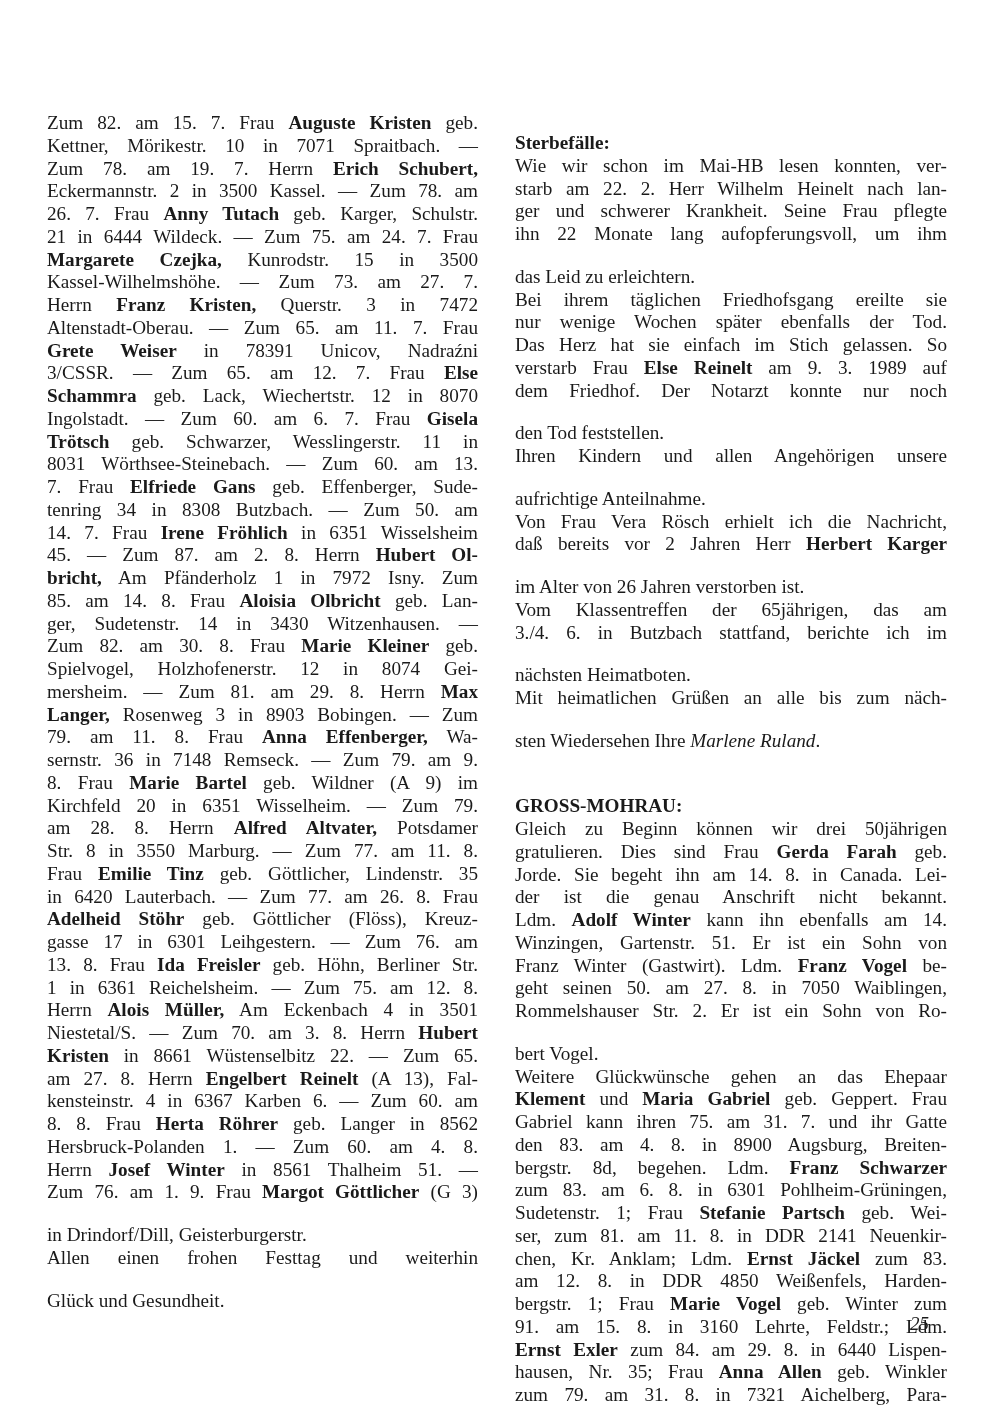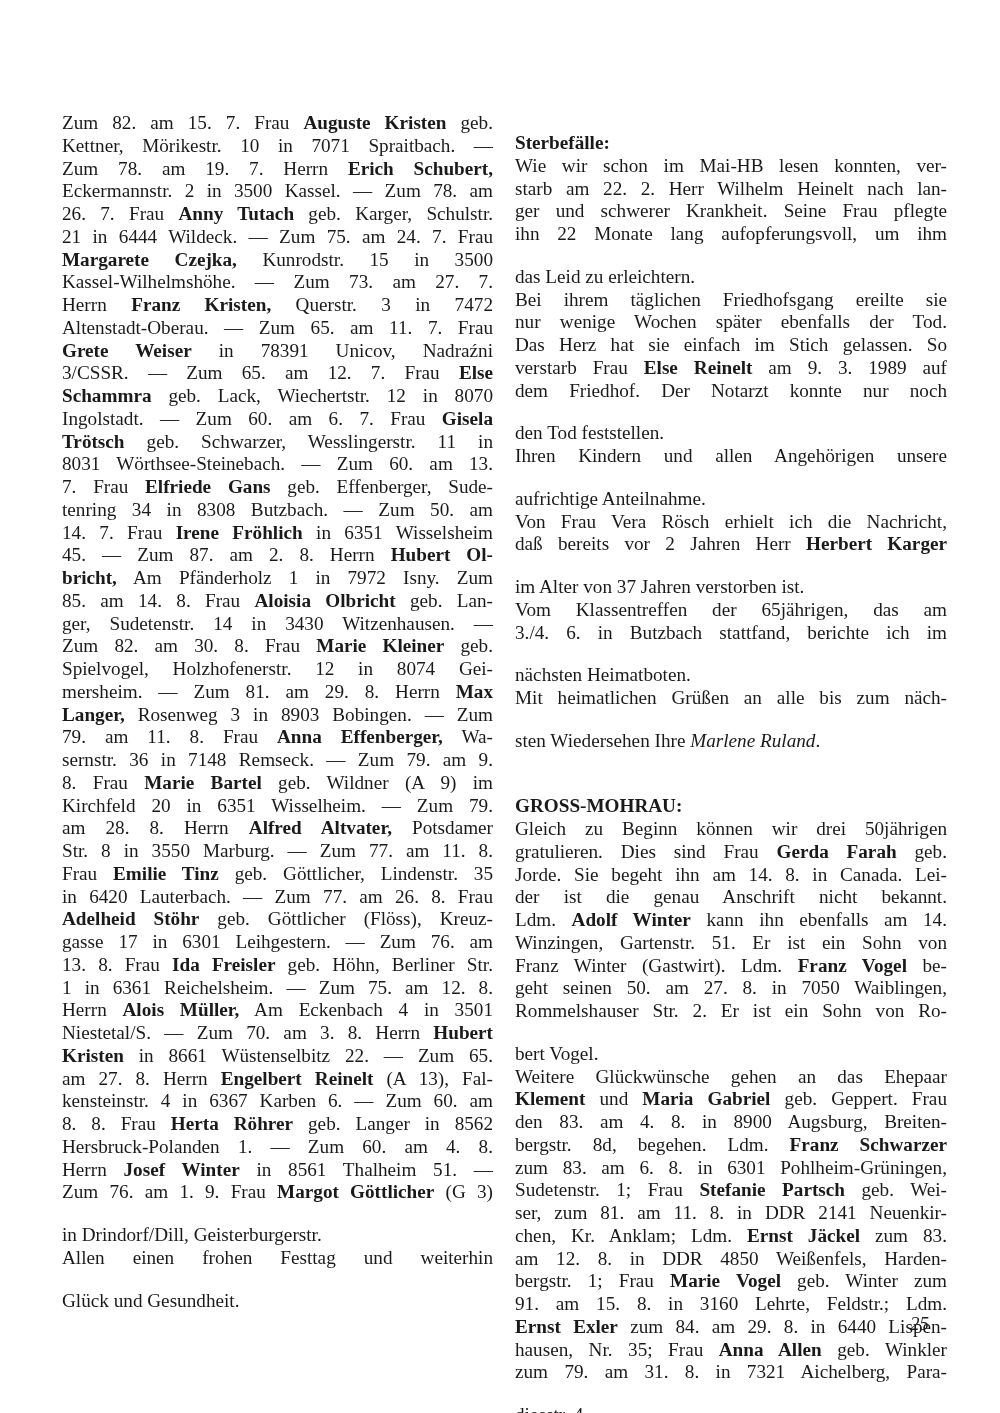--- a/index.html
+++ b/index.html
@@ -1,19 +1,19 @@
 <!DOCTYPE html>
 <html><head>
 <meta charset="utf-8">
 <style>
   html, body { margin:0; padding:0; background:#ffffff; }
   body { width:1000px; height:1413px; position:relative; overflow:hidden;
          font-family:"Liberation Serif","DejaVu Serif",serif; color:#1a1a1a; }
   .col { position:absolute; top:112px; }
-  .col-left { left:62px; width:431px; }
+  .col-left { left:47px; width:431px; }
   .col-right { left:515px; width:432px; }
   .ln { font-size:19.2px; line-height:22.75px; height:22.75px; white-space:nowrap;
         text-align:justify; text-align-last:justify; overflow:visible; }
   .ln.last { text-align-last:left;margin-top:20px; }
   .ln b { font-weight:bold; }
   .ln i { font-style:italic; }
   .gap { height:22.75px; }
   .pagenum { position:absolute; left:910px; top:1313px; font-size:19px;font-style:italic; }
 </style>
 </head>
@@ -82,40 +82,41 @@
     <div class="ln"><span>Bei ihrem täglichen Friedhofsgang ereilte sie</span></div>
     <div class="ln"><span>nur wenige Wochen später ebenfalls der Tod.</span></div>
     <div class="ln"><span>Das Herz hat sie einfach im Stich gelassen. So</span></div>
     <div class="ln"><span>verstarb Frau </span><b>Else Reinelt</b><span> am 9. 3. 1989 auf</span></div>
     <div class="ln"><span>dem Friedhof. Der Notarzt konnte nur noch</span></div>
     <div class="ln last"><span>den Tod feststellen.</span></div>
     <div class="ln"><span>Ihren Kindern und allen Angehörigen unsere</span></div>
     <div class="ln last"><span>aufrichtige Anteilnahme.</span></div>
     <div class="ln"><span>Von Frau Vera Rösch erhielt ich die Nachricht,</span></div>
     <div class="ln"><span>daß bereits vor 2 Jahren Herr </span><b>Herbert Karger</b></div>
-    <div class="ln last"><span>im Alter von 37 Jahren verstorben ist.</span></div>
+    <div class="ln last"><span>im Alter von 26 Jahren verstorben ist.</span></div>
     <div class="ln"><span>Vom Klassentreffen der 65jährigen, das am</span></div>
     <div class="ln"><span>3./4. 6. in Butzbach stattfand, berichte ich im</span></div>
     <div class="ln last"><span>nächsten Heimatboten.</span></div>
     <div class="ln"><span>Mit heimatlichen Grüßen an alle bis zum näch-</span></div>
     <div class="ln last"><span>sten Wiedersehen Ihre </span><i>Marlene Ruland</i><span>.</span></div>
     <div class="gap"></div>
     <div class="ln last"><b>GROSS-MOHRAU:</b></div>
     <div class="ln"><span>Gleich zu Beginn können wir drei 50jährigen</span></div>
     <div class="ln"><span>gratulieren. Dies sind Frau </span><b>Gerda Farah</b><span> geb.</span></div>
     <div class="ln"><span>Jorde. Sie begeht ihn am 14. 8. in Canada. Lei-</span></div>
     <div class="ln"><span>der ist die genau Anschrift nicht bekannt.</span></div>
     <div class="ln"><span>Ldm. </span><b>Adolf Winter</b><span> kann ihn ebenfalls am 14.</span></div>
     <div class="ln"><span>Winzingen, Gartenstr. 51. Er ist ein Sohn von</span></div>
     <div class="ln"><span>Franz Winter (Gastwirt). Ldm. </span><b>Franz Vogel</b><span> be-</span></div>
     <div class="ln"><span>geht seinen 50. am 27. 8. in 7050 Waiblingen,</span></div>
     <div class="ln"><span>Rommelshauser Str. 2. Er ist ein Sohn von Ro-</span></div>
     <div class="ln last"><span>bert Vogel.</span></div>
     <div class="ln"><span>Weitere Glückwünsche gehen an das Ehepaar</span></div>
     <div class="ln"><b>Klement</b><span> und </span><b>Maria Gabriel</b><span> geb. Geppert. Frau</span></div>
+    <div class="ln"><span>Gabriel kann ihren 75. am 31. 7. und ihr Gatte</span></div>
     <div class="ln"><span>den 83. am 4. 8. in 8900 Augsburg, Breiten-</span></div>
     <div class="ln"><span>bergstr. 8d, begehen. Ldm. </span><b>Franz Schwarzer</b></div>
     <div class="ln"><span>zum 83. am 6. 8. in 6301 Pohlheim-Grüningen,</span></div>
     <div class="ln"><span>Sudetenstr. 1; Frau </span><b>Stefanie Partsch</b><span> geb. Wei-</span></div>
     <div class="ln"><span>ser, zum 81. am 11. 8. in DDR 2141 Neuenkir-</span></div>
     <div class="ln"><span>chen, Kr. Anklam; Ldm. </span><b>Ernst Jäckel</b><span> zum 83.</span></div>
     <div class="ln"><span>am 12. 8. in DDR 4850 Weißenfels, Harden-</span></div>
     <div class="ln"><span>bergstr. 1; Frau </span><b>Marie Vogel</b><span> geb. Winter zum</span></div>
     <div class="ln"><span>91. am 15. 8. in 3160 Lehrte, Feldstr.; Ldm.</span></div>
     <div class="ln"><b>Ernst Exler</b><span> zum 84. am 29. 8. in 6440 Lispen-</span></div>

